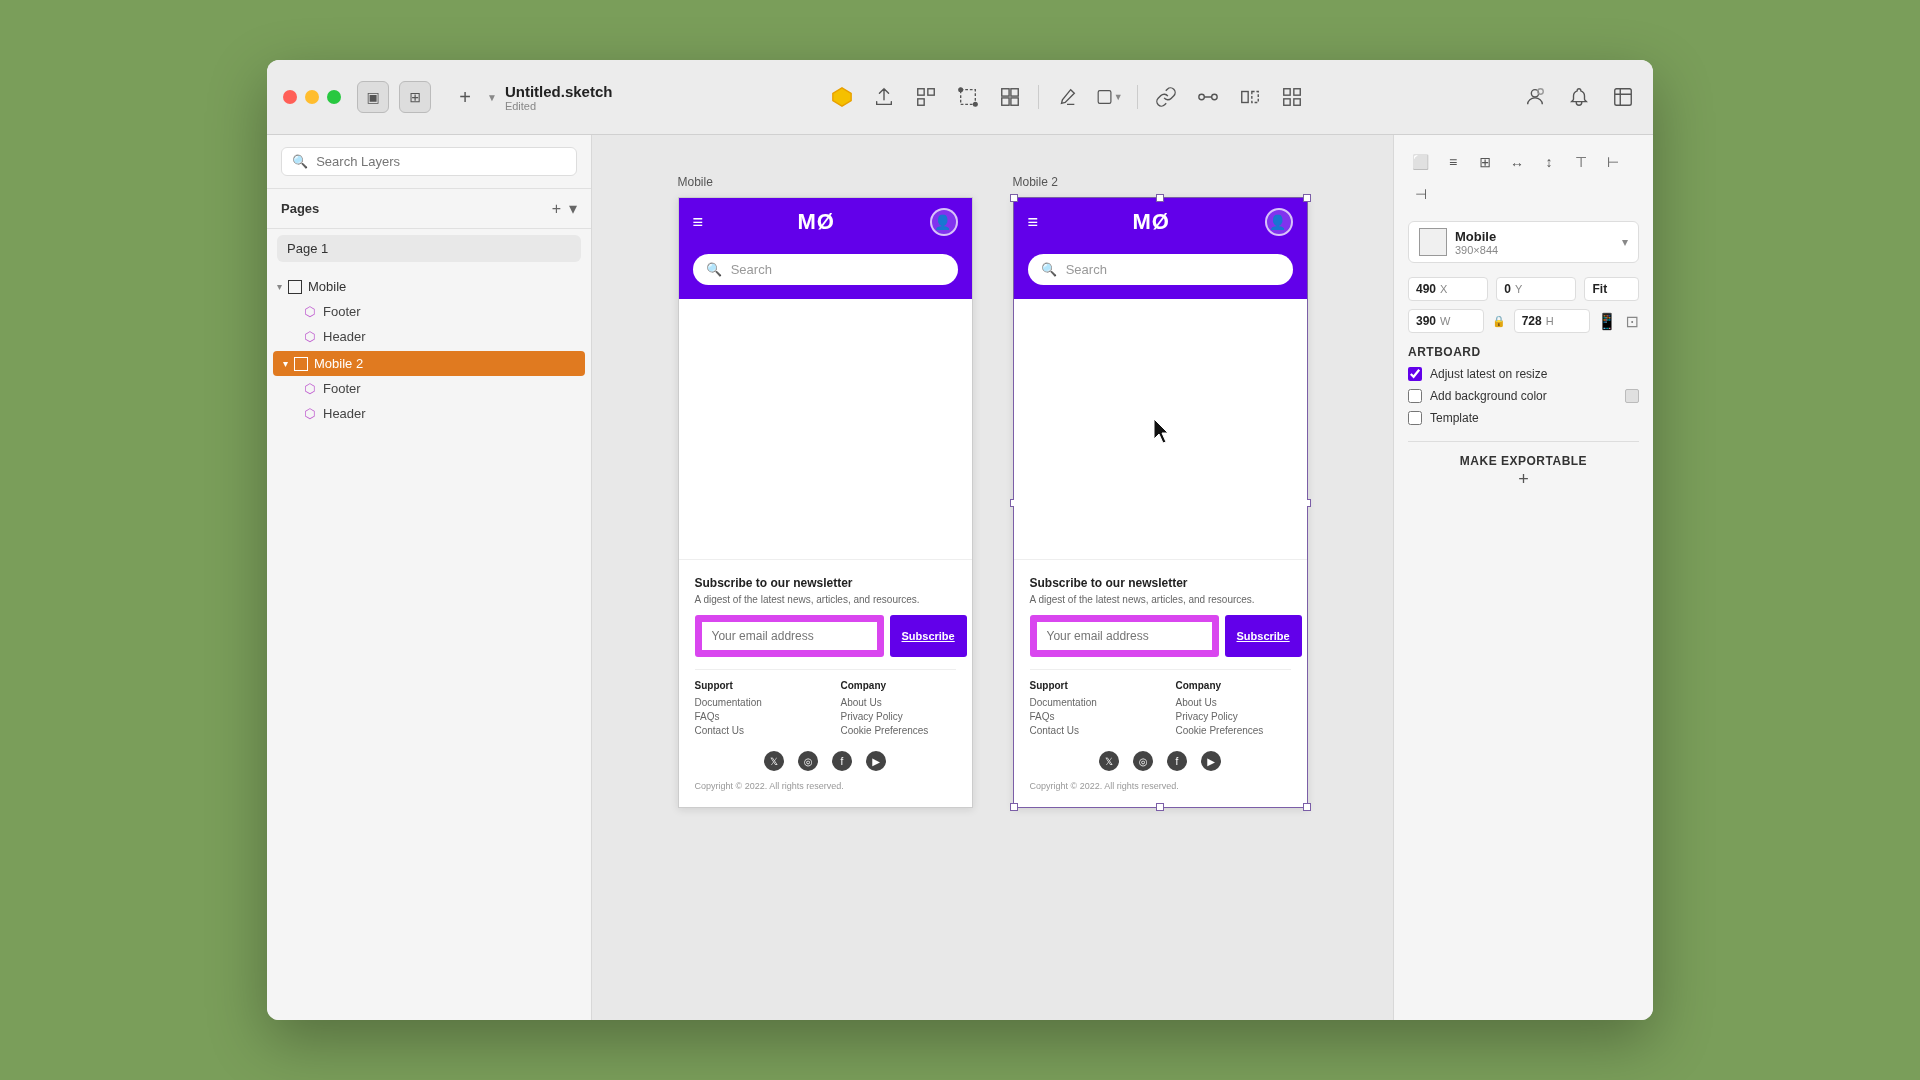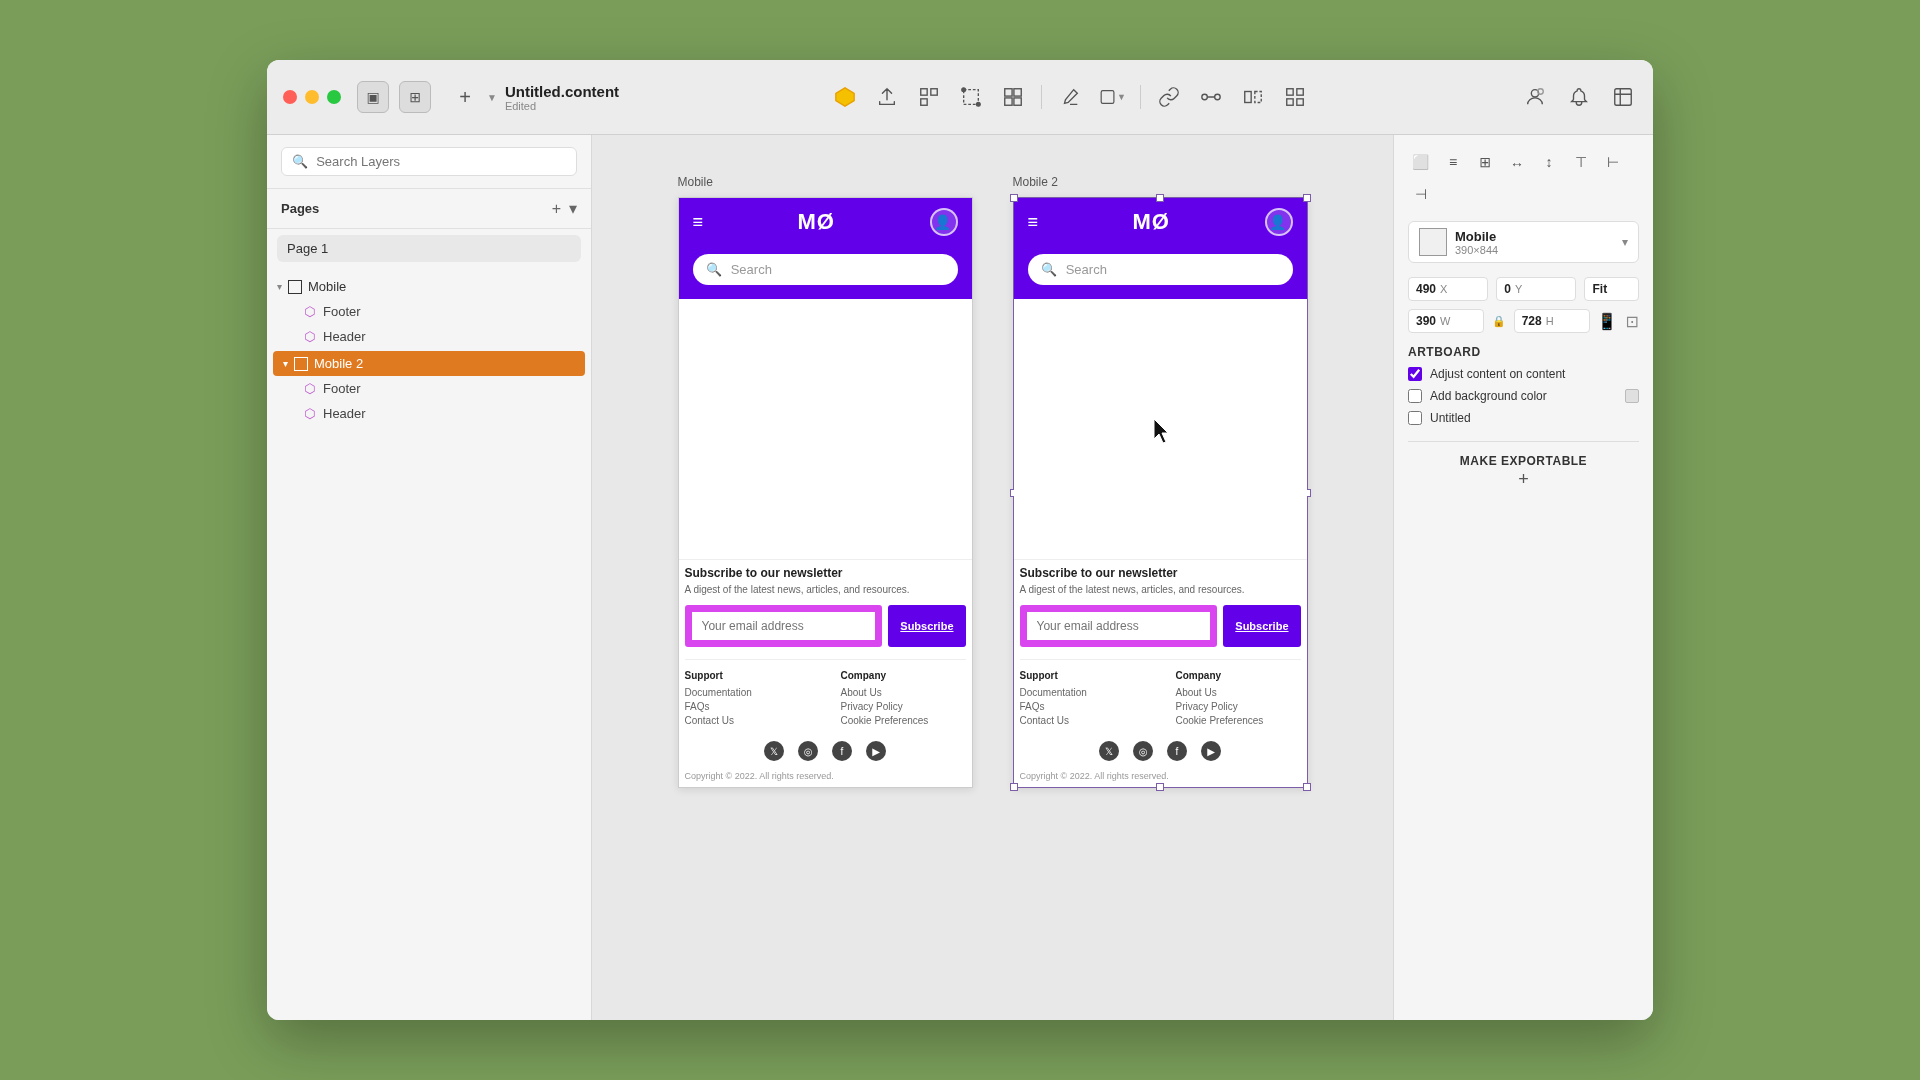--- a/index.html
+++ b/index.html
@@ -407,21 +407,21 @@
       color: #999;
     }
 
     .app-body {
       min-height: 260px;
       background: white;
     }
 
     .app-footer {
       background: white;
-      padding: 6px;
+      padding: 16px;
       border-top: 1px solid #eee;
     }
 
     .newsletter-title {
       font-size: 12px;
       font-weight: 700;
       color: #222;
       margin-bottom: 4px;
     }
 
@@ -699,21 +699,21 @@
       <button class="title-icon-btn">
         <span>⊞</span>
       </button>
     </div>
 
     <div class="title-center">
       <button class="title-add-btn">+</button>
       <span style="font-size:10px;color:#888">▼</span>
 
       <div class="title-doc">
-        <span class="title-doc-name">Untitled.content</span>
+        <span class="title-doc-name">Untitled.sketch</span>
         <span class="title-doc-status">Edited</span>
       </div>
     </div>
 
     <div class="title-toolbar">
 
       <div class="toolbar-icon">
         <svg viewBox="0 0 24 24">
             <polygon points="12,2 22,8 22,16 12,22 2,16 2,8" stroke="#e8a000" fill="#f5c000"></polygon>
           </svg>
@@ -1048,32 +1048,32 @@
           <span class="dim-label">H</span>
         </div>
         <span style="font-size:16px;color:#888;">📱</span>
         <span style="font-size:16px;color:#888;">⊡</span>
       </div>
 
       <div class="section-title">Artboard</div>
 
       <div class="checkbox-row">
         <input type="checkbox" id="adjustContent" checked="" style="">
-        <label class="checkbox-label" for="adjustContent">Adjust content on content</label>
+        <label class="checkbox-label" for="adjustContent">Adjust latest on resize</label>
       </div>
 
       <div class="checkbox-row">
         <input type="checkbox" id="bgColor" style="">
         <label class="checkbox-label" for="bgColor">Add background color</label>
         <div class="color-swatch-btn" style="background:#e0e0e0;border:1px solid #bbb;"></div>
       </div>
 
       <div class="checkbox-row">
         <input type="checkbox" id="template" style="">
-        <label class="checkbox-label" for="template">Untitled</label>
+        <label class="checkbox-label" for="template">Template</label>
       </div>
 
       <div class="make-exportable">
         <span class="make-exportable-title">MAKE EXPORTABLE</span>
         <button class="add-export-btn">+</button>
       </div>
     </div>
   </div>
 </div>
 

